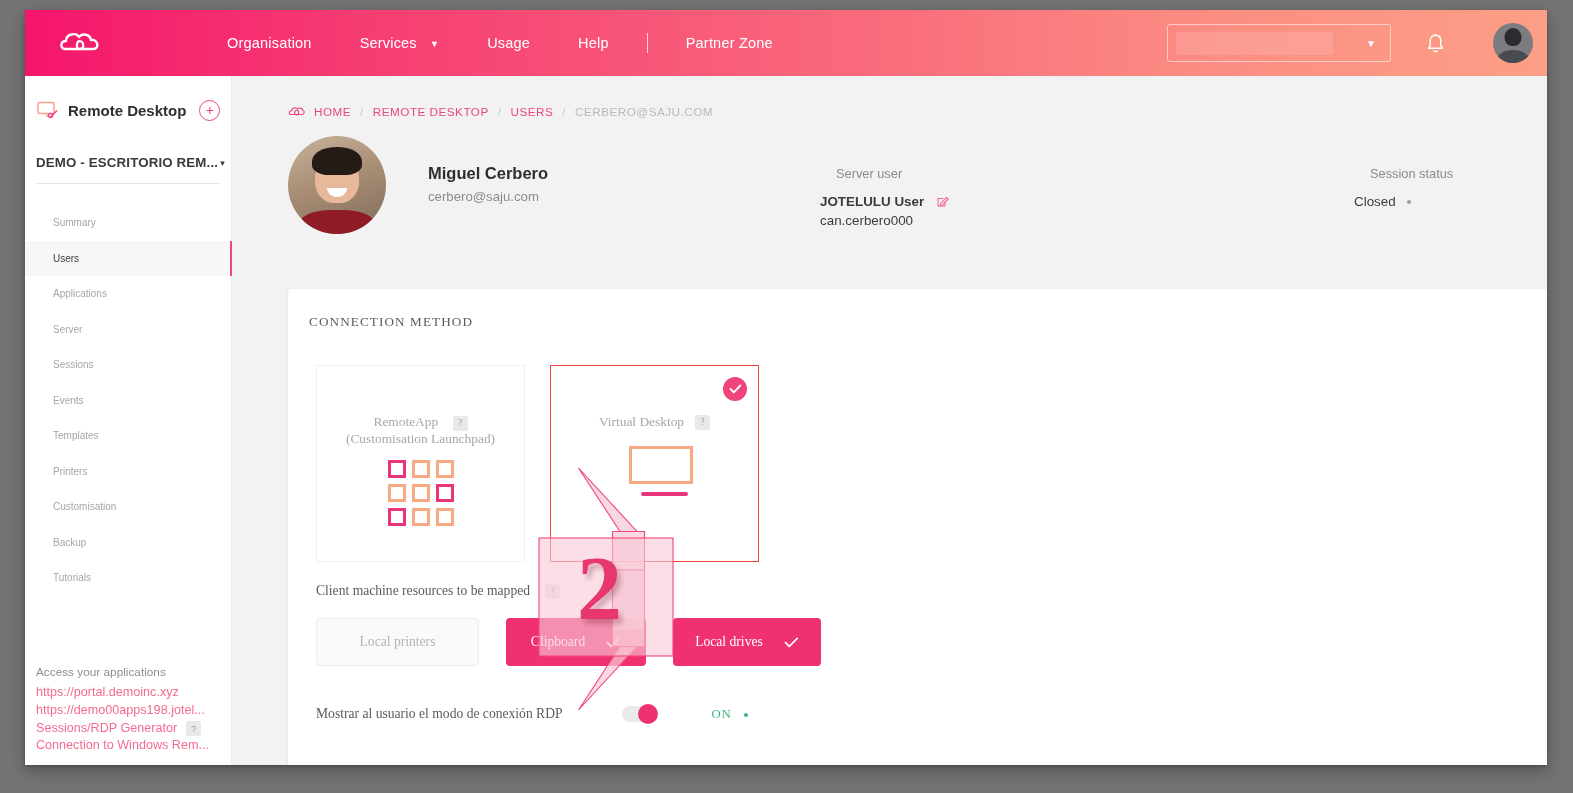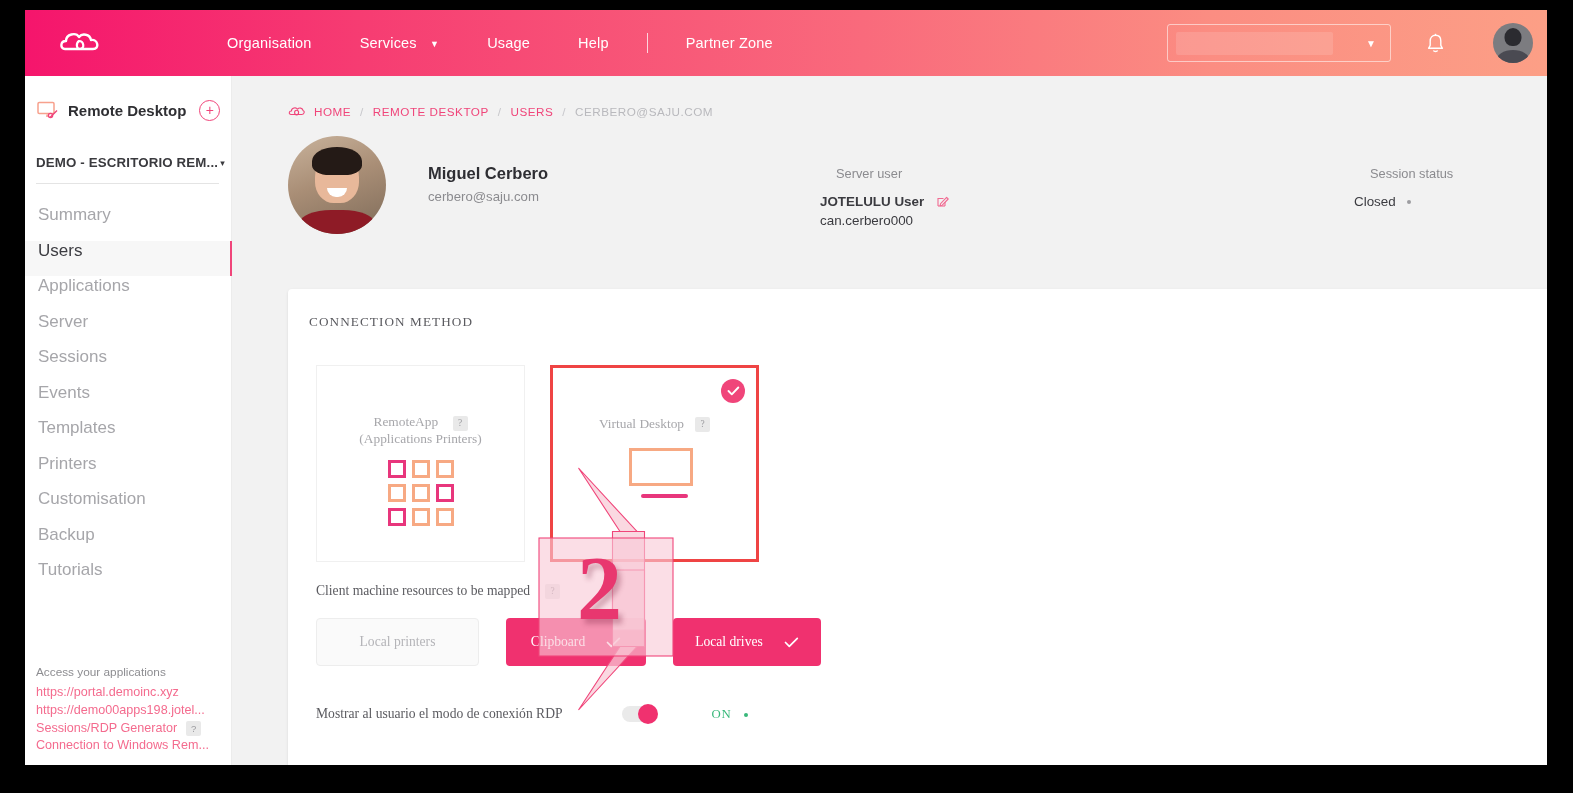--- a/index.html
+++ b/index.html
@@ -9,21 +9,21 @@
     height: 793px;
     overflow: hidden;
     background: #ffffff;
     font-family: "Liberation Sans", sans-serif;
   }
 
   #root {
     position: relative;
     width: 1573px;
     height: 793px;
-    background: #000000;
+    background: #737373;
   }
 
   
   .app-frame {
     position: absolute;
     left: 25px;
     top: 10px;
     width: 1522px;
     height: 755px;
     background: #f2f2f2;
@@ -187,23 +187,23 @@
   .sb-project .caret { font-size: 9px; color: #3a3a3e; margin-left: 2px; }
   .sb-rule {
     margin: 13px 12px 0 11px;
     height: 1px;
     background: #e4e4e4;
   }
   .sb-nav { margin-top: 21px; }
   .sb-item {
     height: 35.5px;
     display: flex;
-    align-items: flex-start;
-    padding-left: 13px;
-    font-size: 17px;
+    align-items: center;
+    padding-left: 28px;
+    font-size: 10px;
     color: #a6a6aa;
     cursor: pointer;
     position: relative;
   }
   .sb-item.active {
     color: #3c3c41;
     background: #f7f7f7;
   }
   .sb-item.active::after {
     content: "";
@@ -402,21 +402,21 @@
     width: 209px;
     height: 197px;
     background: #ffffff;
     position: relative;
     display: flex;
     flex-direction: column;
     align-items: center;
     cursor: pointer;
   }
   .method-card.unselected { border: 1px solid #f0f0f0; }
-  .method-card.selected { border: 3px solid #ef4444; }
+  .method-card.selected { border: 1px solid #ef4444; }
   .mc-label {
     margin-top: 48px;
     font-size: 13.4px;
     color: #a7a7ab;
     text-align: center;
     line-height: 16px;
     display: flex;
     align-items: center;
     justify-content: center;
   }
@@ -746,21 +746,21 @@
 
         <div class="panel-body">
 
           <div class="method-row">
 
             <div class="method-card unselected">
               <div class="mc-label">
                 <div>
                   <span class="txt">RemoteApp</span>
                   <span class="help-chip">?</span>
-                  <div>(Applications Printers)</div>
+                  <div>(Customisation Launchpad)</div>
                 </div>
               </div>
               <div class="grid9">
                 <div class="g-cell hot"></div>
                 <div class="g-cell"></div>
                 <div class="g-cell"></div>
                 <div class="g-cell"></div>
                 <div class="g-cell"></div>
                 <div class="g-cell hot"></div>
                 <div class="g-cell hot"></div>

